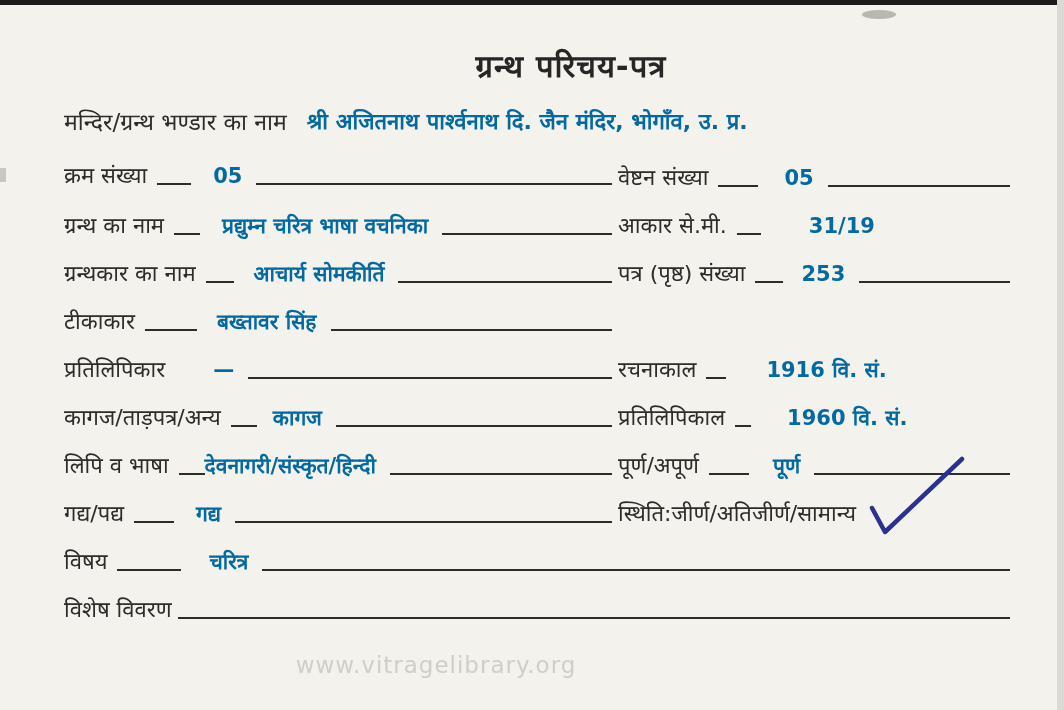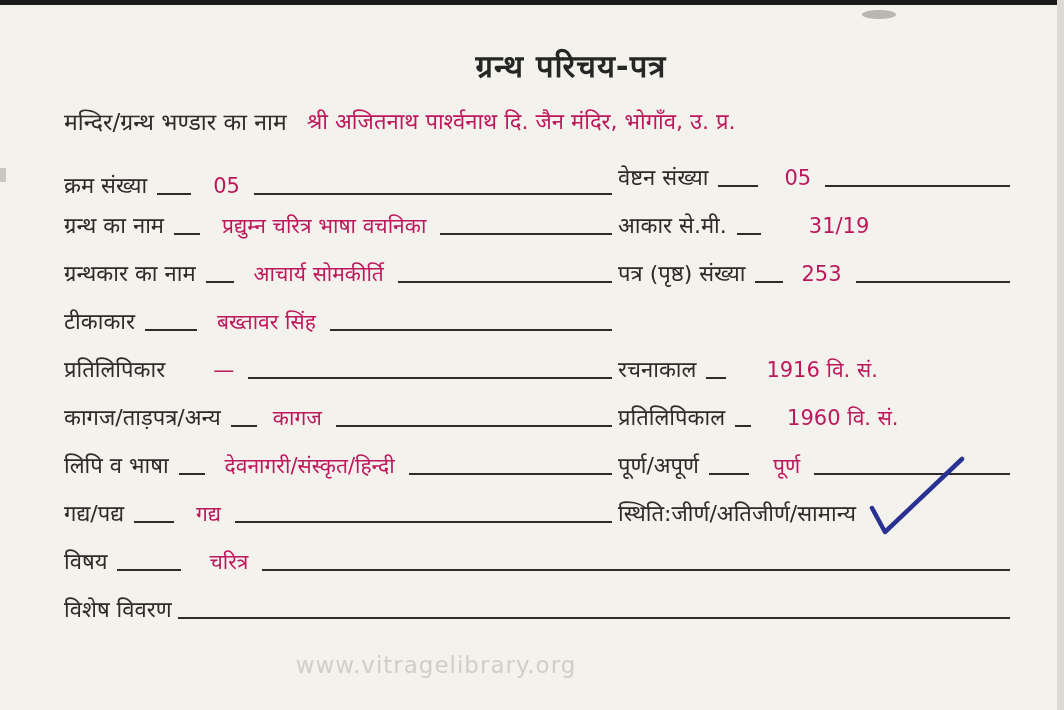--- a/index.html
+++ b/index.html
@@ -25,21 +25,21 @@
   }
 
   .row{
     position:absolute;display:flex;align-items:flex-end;height:36px;
     white-space:nowrap;
   }
   .lbl{
     font-size:22px;font-weight:normal;color:#2e2c29;line-height:32px;
   }
   .val{
-    font-size:21px;font-weight:normal;color:#be185d;line-height:32px;
+    font-size:21px;font-weight:bold;color:#0369a1;line-height:32px;
   }
   .dash{
     border-bottom:2px solid #2e2c29;margin:0 0 7px 10px;flex:0 0 auto;
   }
   .fill{
     border-bottom:2px solid #2e2c29;margin:0 0 7px 14px;flex:1 1 auto;
   }
   .lrow{left:64px;width:548px;}
   .rrow{left:618px;width:392px;}
   .frow{left:64px;width:946px;}
@@ -65,21 +65,21 @@
   <div class="edge-right"></div>
   <div class="edge-left-mark"></div>
 
   <div class="title">ग्रन्थ परिचय-पत्र</div>
 
   <div class="header-row">
     <span class="lbl">मन्दिर/ग्रन्थ भण्डार का नाम</span>
     <span class="val">श्री अजितनाथ पार्श्वनाथ दि. जैन मंदिर, भोगाँव, उ. प्र.</span>
   </div>
 
-  <div class="row lrow" style="top:166px">
+  <div class="row lrow" style="top:156px">
     <span class="lbl">क्रम संख्या</span>
     <span class="dash" style="width:34px"></span>
     <span class="val" style="margin-left:22px">05</span>
     <span class="fill"></span>
   </div>
 
   <div class="row lrow" style="top:206px">
     <span class="lbl">ग्रन्थ का नाम</span>
     <span class="dash" style="width:26px"></span>
     <span class="val" style="margin-left:22px">प्रद्युम्न चरित्र भाषा वचनिका</span>
@@ -109,21 +109,21 @@
   <div class="row lrow" style="top:398px">
     <span class="lbl">कागज/ताड़पत्र/अन्य</span>
     <span class="dash" style="width:26px"></span>
     <span class="val" style="margin-left:16px">कागज</span>
     <span class="fill"></span>
   </div>
 
   <div class="row lrow" style="top:446px">
     <span class="lbl">लिपि व भाषा</span>
     <span class="dash" style="width:26px"></span>
-    <span class="val" style="margin-left:20px">देवनागरी/संस्कृत/हिन्दी</span>
+    <span class="val" style="margin-left:0">देवनागरी/संस्कृत/हिन्दी</span>
     <span class="fill"></span>
   </div>
 
   <div class="row lrow" style="top:494px">
     <span class="lbl">गद्य/पद्य</span>
     <span class="dash" style="width:40px"></span>
     <span class="val" style="margin-left:22px">गद्य</span>
     <span class="fill"></span>
   </div>
 

